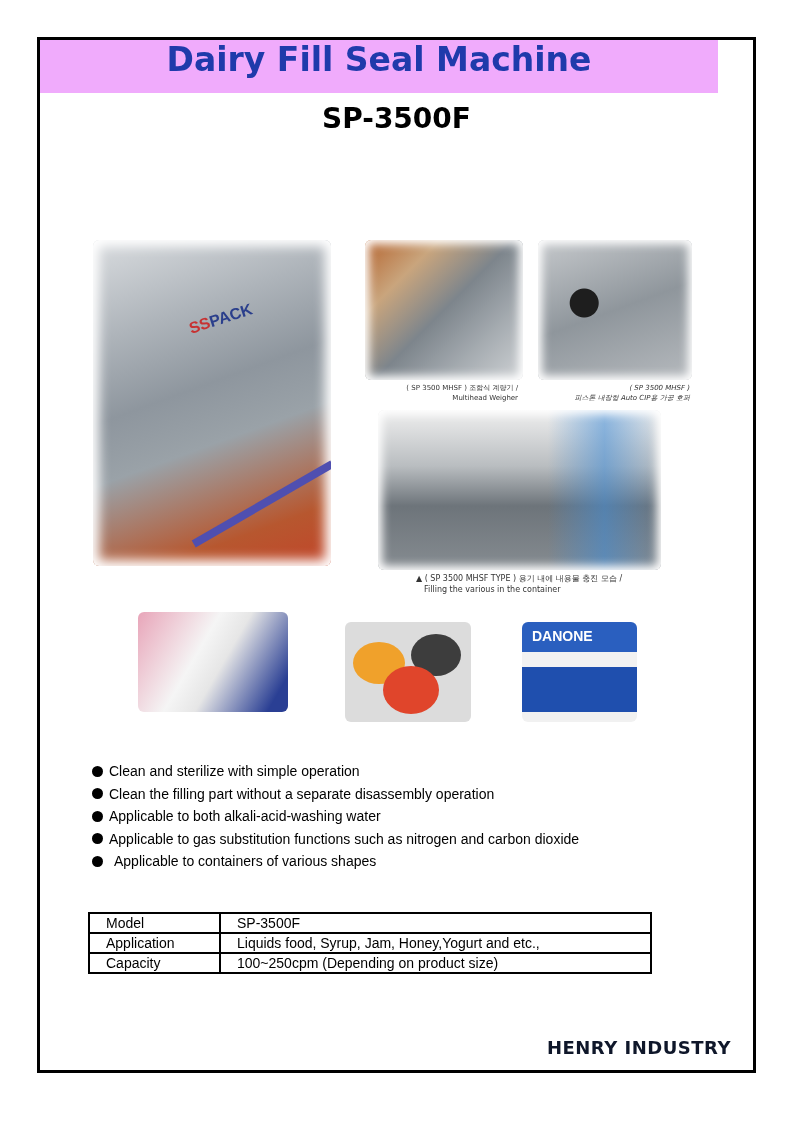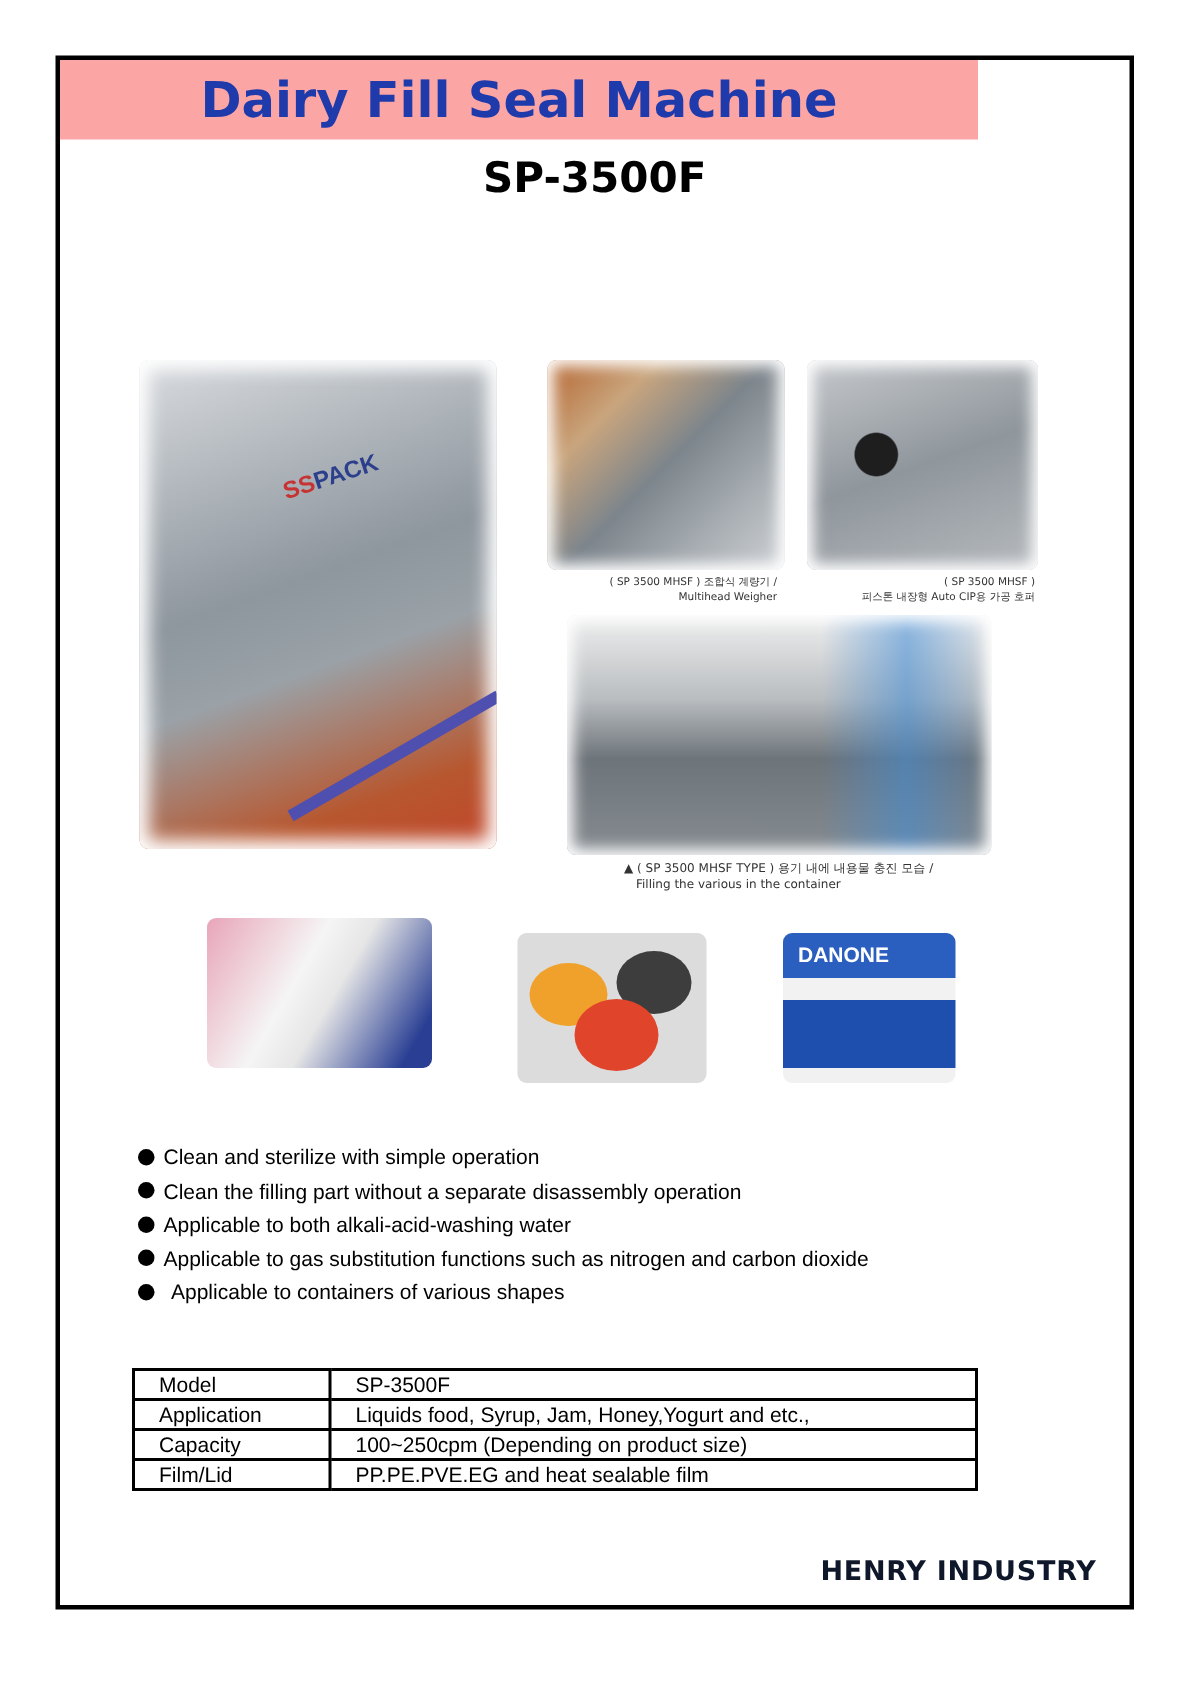--- a/index.html
+++ b/index.html
@@ -1,36 +1,36 @@
 <!DOCTYPE html>
 <html><head>
 <meta charset="utf-8">
 <style>
   html, body { margin:0; padding:0; background:#fff; }
   body { width:793px; height:1122px; position:relative; overflow:hidden; font-family:"Liberation Sans", sans-serif; }
   .frame { position:absolute; left:37px; top:37px; width:713px; height:1030px; border:3px solid #000; background:#fff; }
-  .title-band { position:absolute; left:0; top:0; width:612px; height:53px; background:#fca5a5; display:flex; align-items:center; justify-content:center; }
+  .title-band { position:absolute; left:0; top:0; width:678px; height:53px; background:#f0abfc; display:flex; justify-content:center; }
   .title { color:#1f3aab; font-family:"DejaVu Sans", sans-serif; font-weight:bold; font-size:33px; letter-spacing:0px; }
   .subtitle { position:absolute; left:0; top:62px; width:713px; text-align:center; font-family:"DejaVu Sans", sans-serif; font-weight:bold; font-size:28px; color:#000; }
   .img { position:absolute; overflow:hidden; border-radius:6px; }
   .img-main { left:53px; top:200px; width:238px; height:326px;
     background: linear-gradient(160deg, #d9dcdf 0%, #aeb4ba 25%, #8e969e 45%, #9aa2a8 60%, #b7572f 85%, #c2452a 100%);
     box-shadow: 0 0 12px 6px #fff inset; }
   .img-main .brand { position:absolute; left:95px; top:70px; font-weight:bold; font-size:16px; color:#2b3f8c; transform:rotate(-18deg); }
   .img-main .brand span { color:#c73232; }
   .img-main .rail { position:absolute; left:90px; top:260px; width:160px; height:8px; background:#4f4fb0; transform:rotate(-30deg); }
   .img-weigher { left:325px; top:200px; width:158px; height:140px;
     background: linear-gradient(135deg, #b5642f 0%, #c9a57d 25%, #7d858c 50%, #a7adb2 75%, #cfd2d5 100%); box-shadow:0 0 10px 4px #fff inset; }
   .img-cip { left:498px; top:200px; width:154px; height:140px;
     background: radial-gradient(circle at 30% 45%, #1e1e1e 0 14px, transparent 15px), linear-gradient(160deg, #c6c9cc 0%, #8f969c 50%, #b6babe 100%); box-shadow:0 0 10px 4px #fff inset; }
   .img-filling { left:338px; top:370px; width:283px; height:160px;
     background: linear-gradient(90deg, rgba(255,255,255,0) 60%, rgba(64,140,215,.55) 80%, rgba(255,255,255,0) 100%), linear-gradient(180deg, #efefef 0%, #b9bdc0 35%, #6d747a 60%, #868c91 100%); box-shadow:0 0 10px 4px #fff inset; }
   .caption { position:absolute; font-family:"DejaVu Sans", sans-serif; font-size:7px; color:#333; line-height:10px; }
   .cap-weigher { left:328px; top:343px; width:150px; text-align:right; }
-  .cap-cip { left:500px; top:343px; width:150px; text-align:right; }
+  .cap-cip { left:500px; top:343px; width:150px; text-align:right;font-style:italic; }
   .cap-filling { left:360px; top:533px; width:280px; font-size:8px; line-height:11px;margin-left:16px; }
   .prod { position:absolute; border-radius:6px; }
   .prod-1 { left:98px; top:572px; width:150px; height:100px; background: linear-gradient(120deg,#e8a5b9 0%, #f5f5f5 40%, #e6e6e6 55%, #2a3f94 90%); }
   .prod-2 { left:305px; top:582px; width:126px; height:100px; background:#dcdcdc; }
   .prod-2 .c1 { position:absolute; left:8px; top:20px; width:52px; height:42px; border-radius:50%; background:#f0a12b; }
   .prod-2 .c2 { position:absolute; left:66px; top:12px; width:50px; height:42px; border-radius:50%; background:#3d3d3d; }
   .prod-2 .c3 { position:absolute; left:38px; top:44px; width:56px; height:48px; border-radius:50%; background:#e0452b; }
   .prod-3 { left:482px; top:582px; width:115px; height:100px; background: linear-gradient(180deg,#2a5fbf 0%, #2a5fbf 30%, #f2f2f2 30%, #f2f2f2 45%, #1f4fae 45%, #1f4fae 90%, #f1f1f1 90%); }
   .prod-3 .logo { position:absolute; left:10px; top:6px; color:#fff; font-weight:bold; font-size:14px; }
   .bullets { position:absolute; left:52px; top:720px; list-style:none; margin:0; padding:0; font-size:14px; color:#000; }
@@ -114,21 +114,17 @@
           <td>SP-3500F</td>
         </tr>
     <tr>
           <td class="k">Application</td>
           <td>Liquids food, Syrup, Jam, Honey,Yogurt and etc.,</td>
         </tr>
     <tr>
           <td class="k">Capacity</td>
           <td>100~250cpm (Depending on product size)</td>
         </tr>
-    <tr>
-          <td class="k">Film/Lid</td>
-          <td>PP.PE.PVE.EG and heat sealable film</td>
-        </tr>
   </tbody>
     </table>
 
   <div class="company">HENRY INDUSTRY</div>
 </div>
 
 </body></html>

